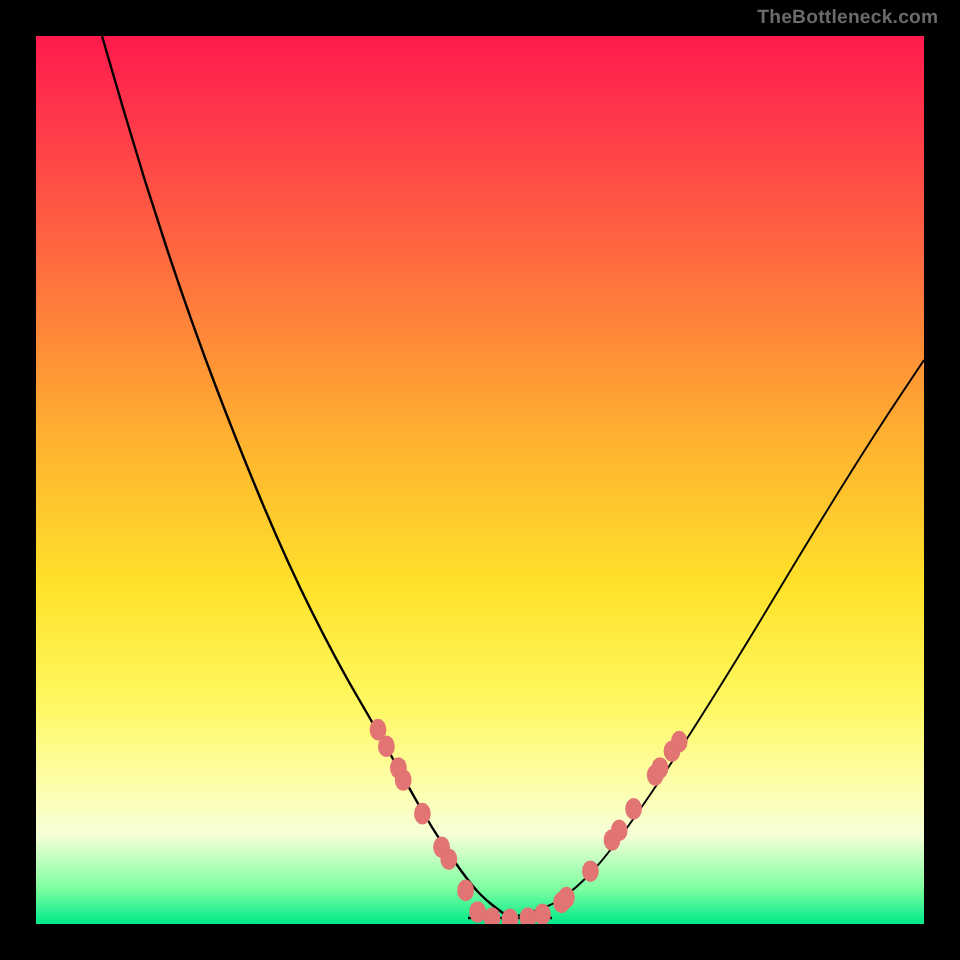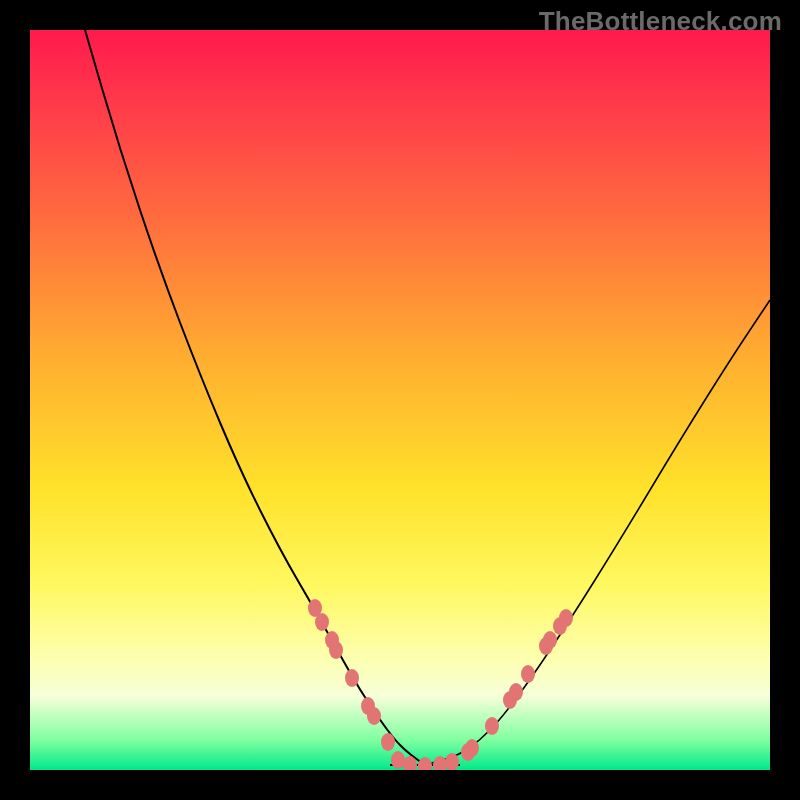--- a/index.html
+++ b/index.html
@@ -34,21 +34,21 @@
       #fdffb0 85%,
       #f6ffd8 90%,
       #7effa0 96%,
       #00e88a 100%);
   }
   .watermark {
     position: absolute;
     top: 6px;
     right: 18px;
     font-family: Arial, Helvetica, sans-serif;
-    font-size: 26px;
+    font-size: 16px;
     font-weight: 600;
     color: #6a6a6a;
     letter-spacing: 0.2px;
   }
   svg.curves {
     position: absolute;
     top: 0;
     left: 0;
     width: 740px;
     height: 740px;

